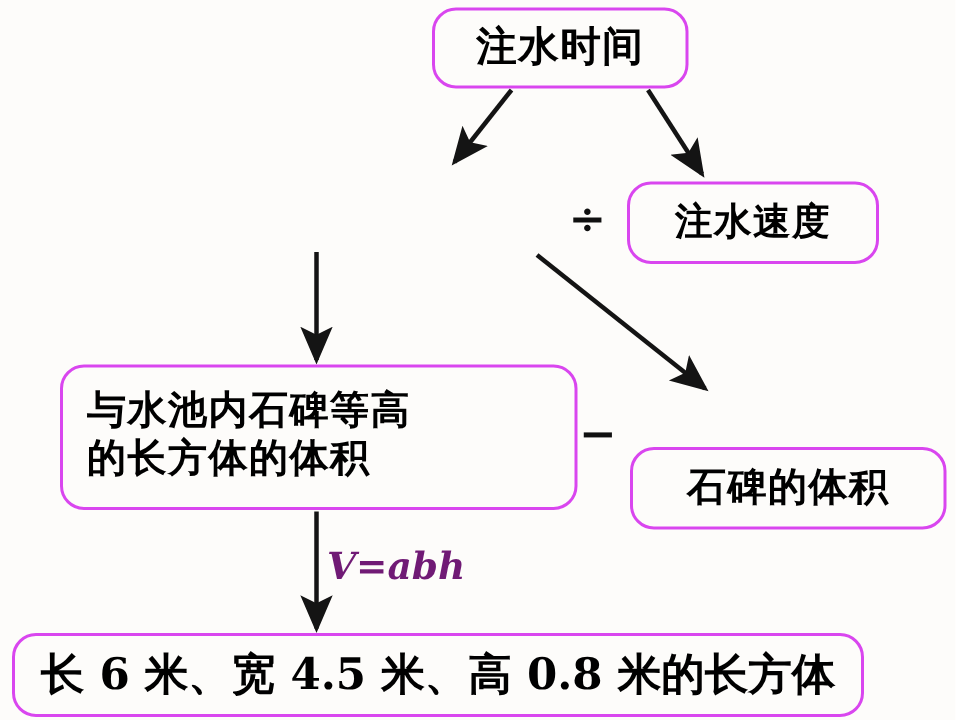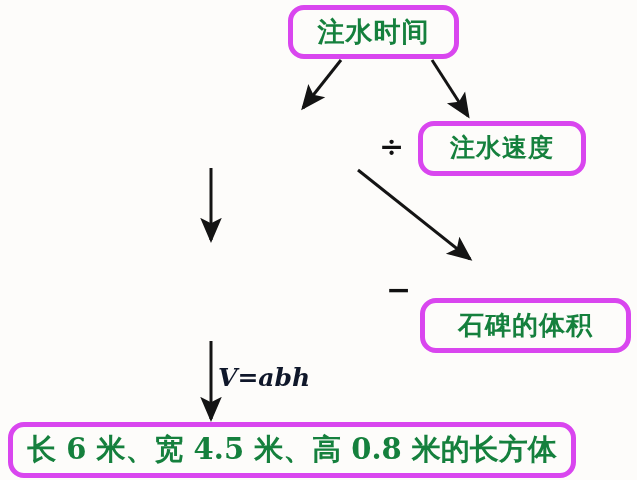--- a/index.html
+++ b/index.html
@@ -19,28 +19,28 @@
     position: absolute;
     left: 0;
     top: 0;
     width: 637px;
     height: 480px;
     pointer-events: none;
   }
   .node {
     position: absolute;
     box-sizing: border-box;
-    border: 5px solid #d946ef;
+    border: 2px solid #d946ef;
     border-radius: 16px;
     background: #fdfcfa;
     display: flex;
     flex-direction: column;
     align-items: center;
     justify-content: center;
-    color: #15803d;
+    color: #000000;
     font-family: "DejaVu Serif", serif;
     font-weight: 600;
     letter-spacing: 1px;
     line-height: 1.22;
     white-space: nowrap;
   }
   .node .line {
     display: block;
   }
   #node-top {
@@ -107,21 +107,21 @@
     top: 132px;
     font-size: 30px;
   }
   #op-minus {
     left: 386px;
     top: 275px;
     font-size: 30px;
   }
   .edge-label {
     position: absolute;
-    color: #0f172a;
+    color: #701a75;
     font-family: "DejaVu Serif", serif;
     font-style: italic;
     font-weight: 700;
     font-size: 25px;
     line-height: 1;
     white-space: nowrap;
   }
   #label-formula {
     left: 218px;
     top: 365px;
@@ -149,20 +149,24 @@
     <span class="line">注水时间</span>
   </div>
 
 
   <div class="op-symbol" id="op-divide">÷</div>
 
   <div class="node" id="node-fill-speed">
     <span class="line">注水速度</span>
   </div>
 
+  <div class="node" id="node-cuboid-volume">
+    <span class="line">与水池内石碑等高</span>
+    <span class="line">的长方体的体积</span>
+  </div>
 
   <div class="op-symbol" id="op-minus">−</div>
 
   <div class="node" id="node-tablet-volume">
     <span class="line">石碑的体积</span>
   </div>
 
   <div class="edge-label" id="label-formula">V=abh</div>
 
   <div class="node" id="node-result">

